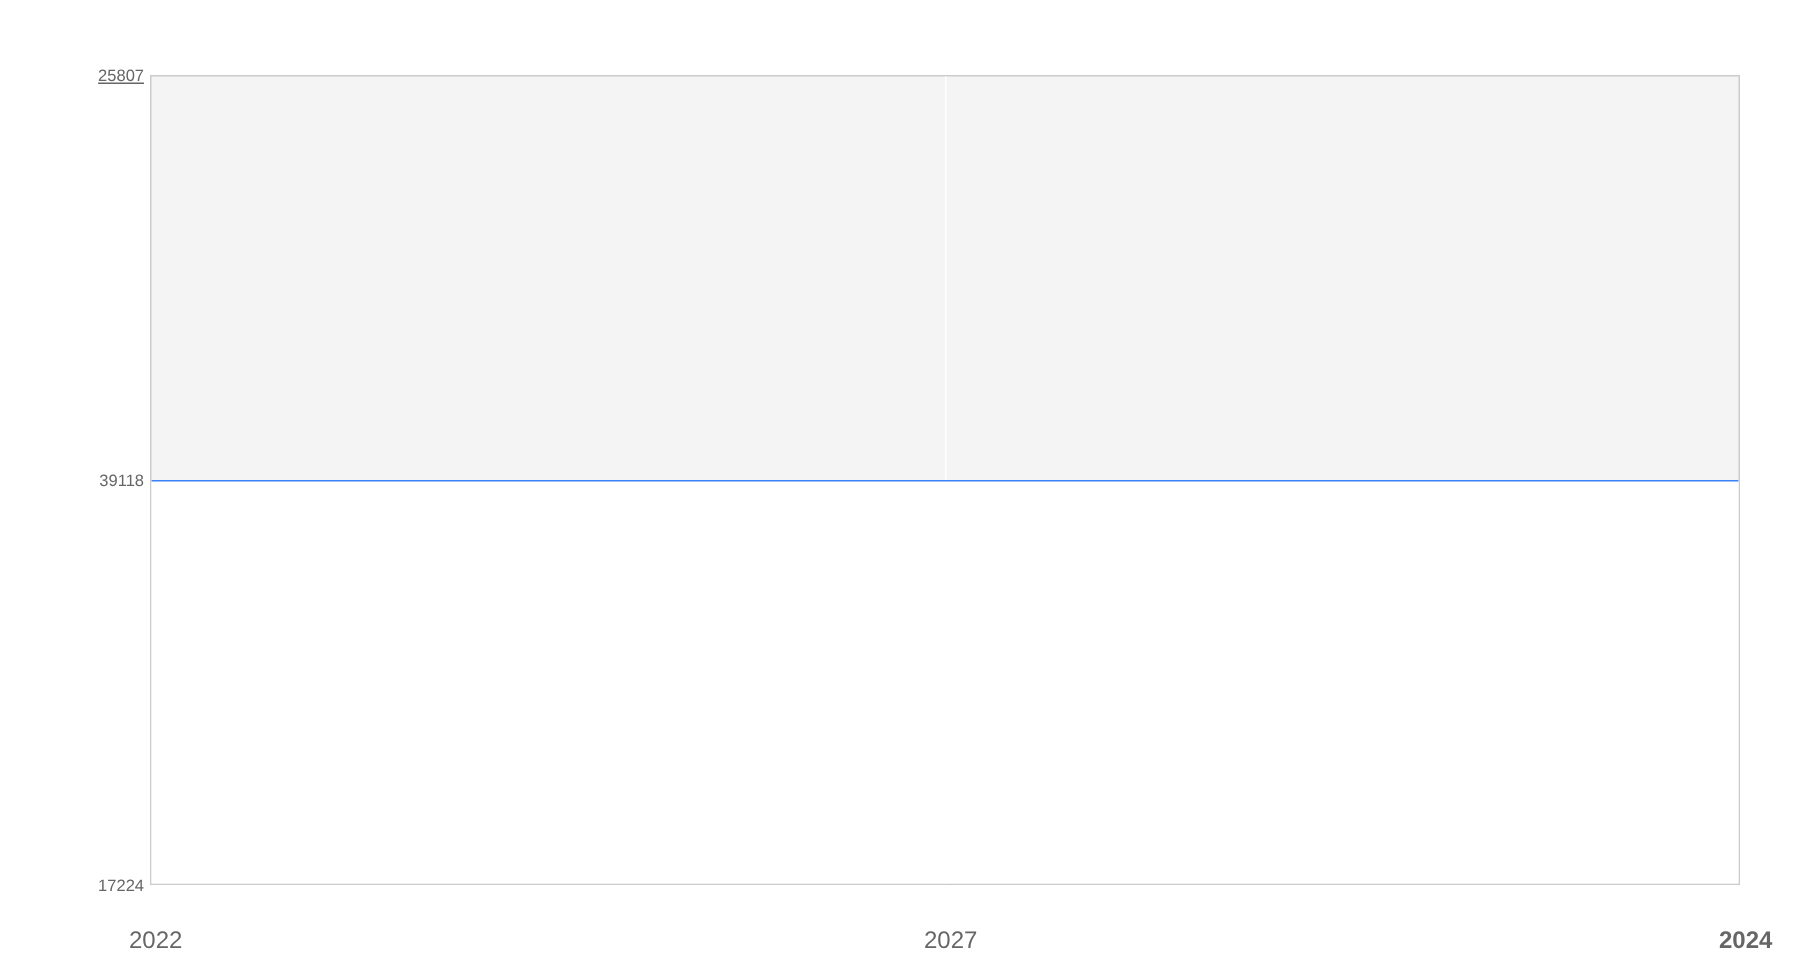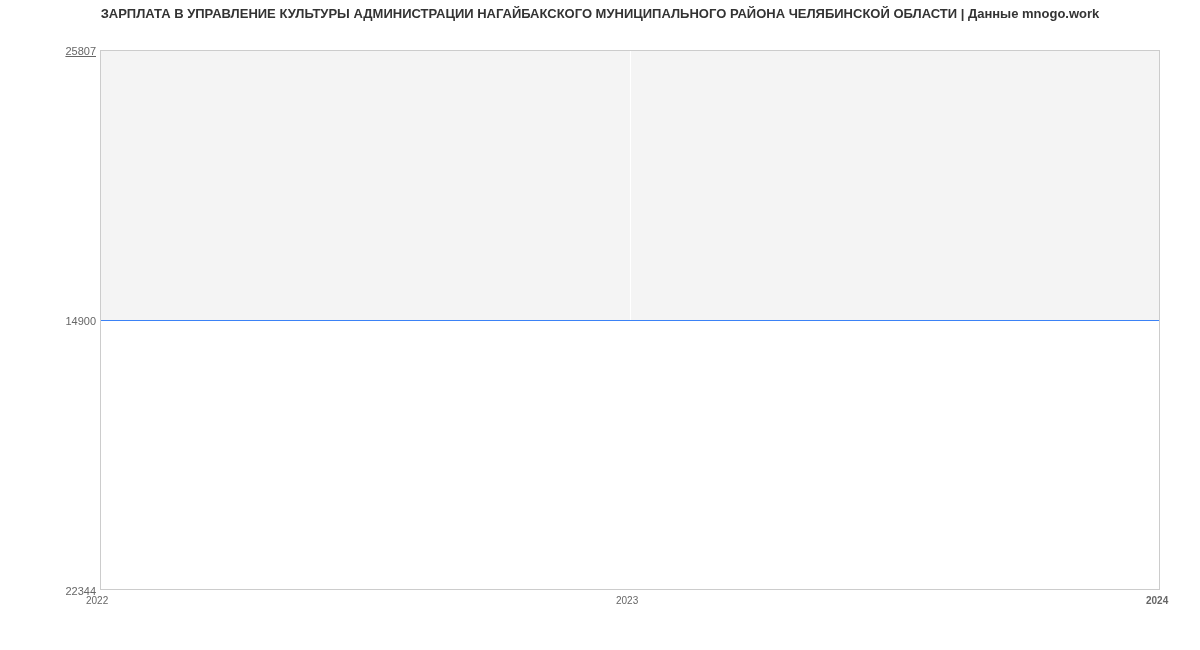--- a/index.html
+++ b/index.html
@@ -80,43 +80,42 @@
     color: #666666;
     text-align: right;
     width: 90px;
     line-height: 1;
   }
   .y-tick-top    { top: 46px; text-decoration: underline; }
   .y-tick-mid    { top: 316px; }
   .y-tick-bottom { top: 586px; }
   .x-tick {
     position: absolute;
-    top: 596px;
-    font-size: 10px;
+    top: 620px;
+    font-size: 16px;
     color: #666666;
     line-height: 1;
   }
   .x-tick-left   { left: 86px; }
   .x-tick-mid    { left: 616px; }
   .x-tick-right  { left: 1146px; font-weight: bold; }
 </style>
 </head>
 <body>
 
 <div class="chart-wrap">
 
-  <div class="title">ЗАРПЛАТА В УПРАВЛЕНИЕ КУЛЬТУРЫ АДМИНИСТРАЦИИ НАГАЙБАКСКОГО МУНИЦИПАЛЬНОГО РАЙОНА ЧЕЛЯБИНСКОЙ ОБЛАСТИ | Данные mnogo.work</div>
 
   <div class="plot-area">
     <div class="lower-half-white"></div>
     <div class="grid-h-mid"></div>
     <div class="grid-v-mid"></div>
     <div class="data-line"></div>
   </div>
 
   <div class="y-tick y-tick-top">25807</div>
-  <div class="y-tick y-tick-mid">14900</div>
-  <div class="y-tick y-tick-bottom">22344</div>
+  <div class="y-tick y-tick-mid">39118</div>
+  <div class="y-tick y-tick-bottom">17224</div>
 
   <div class="x-tick x-tick-left">2022</div>
-  <div class="x-tick x-tick-mid">2023</div>
+  <div class="x-tick x-tick-mid">2027</div>
   <div class="x-tick x-tick-right">2024</div>
 </div>
 
 </body></html>

